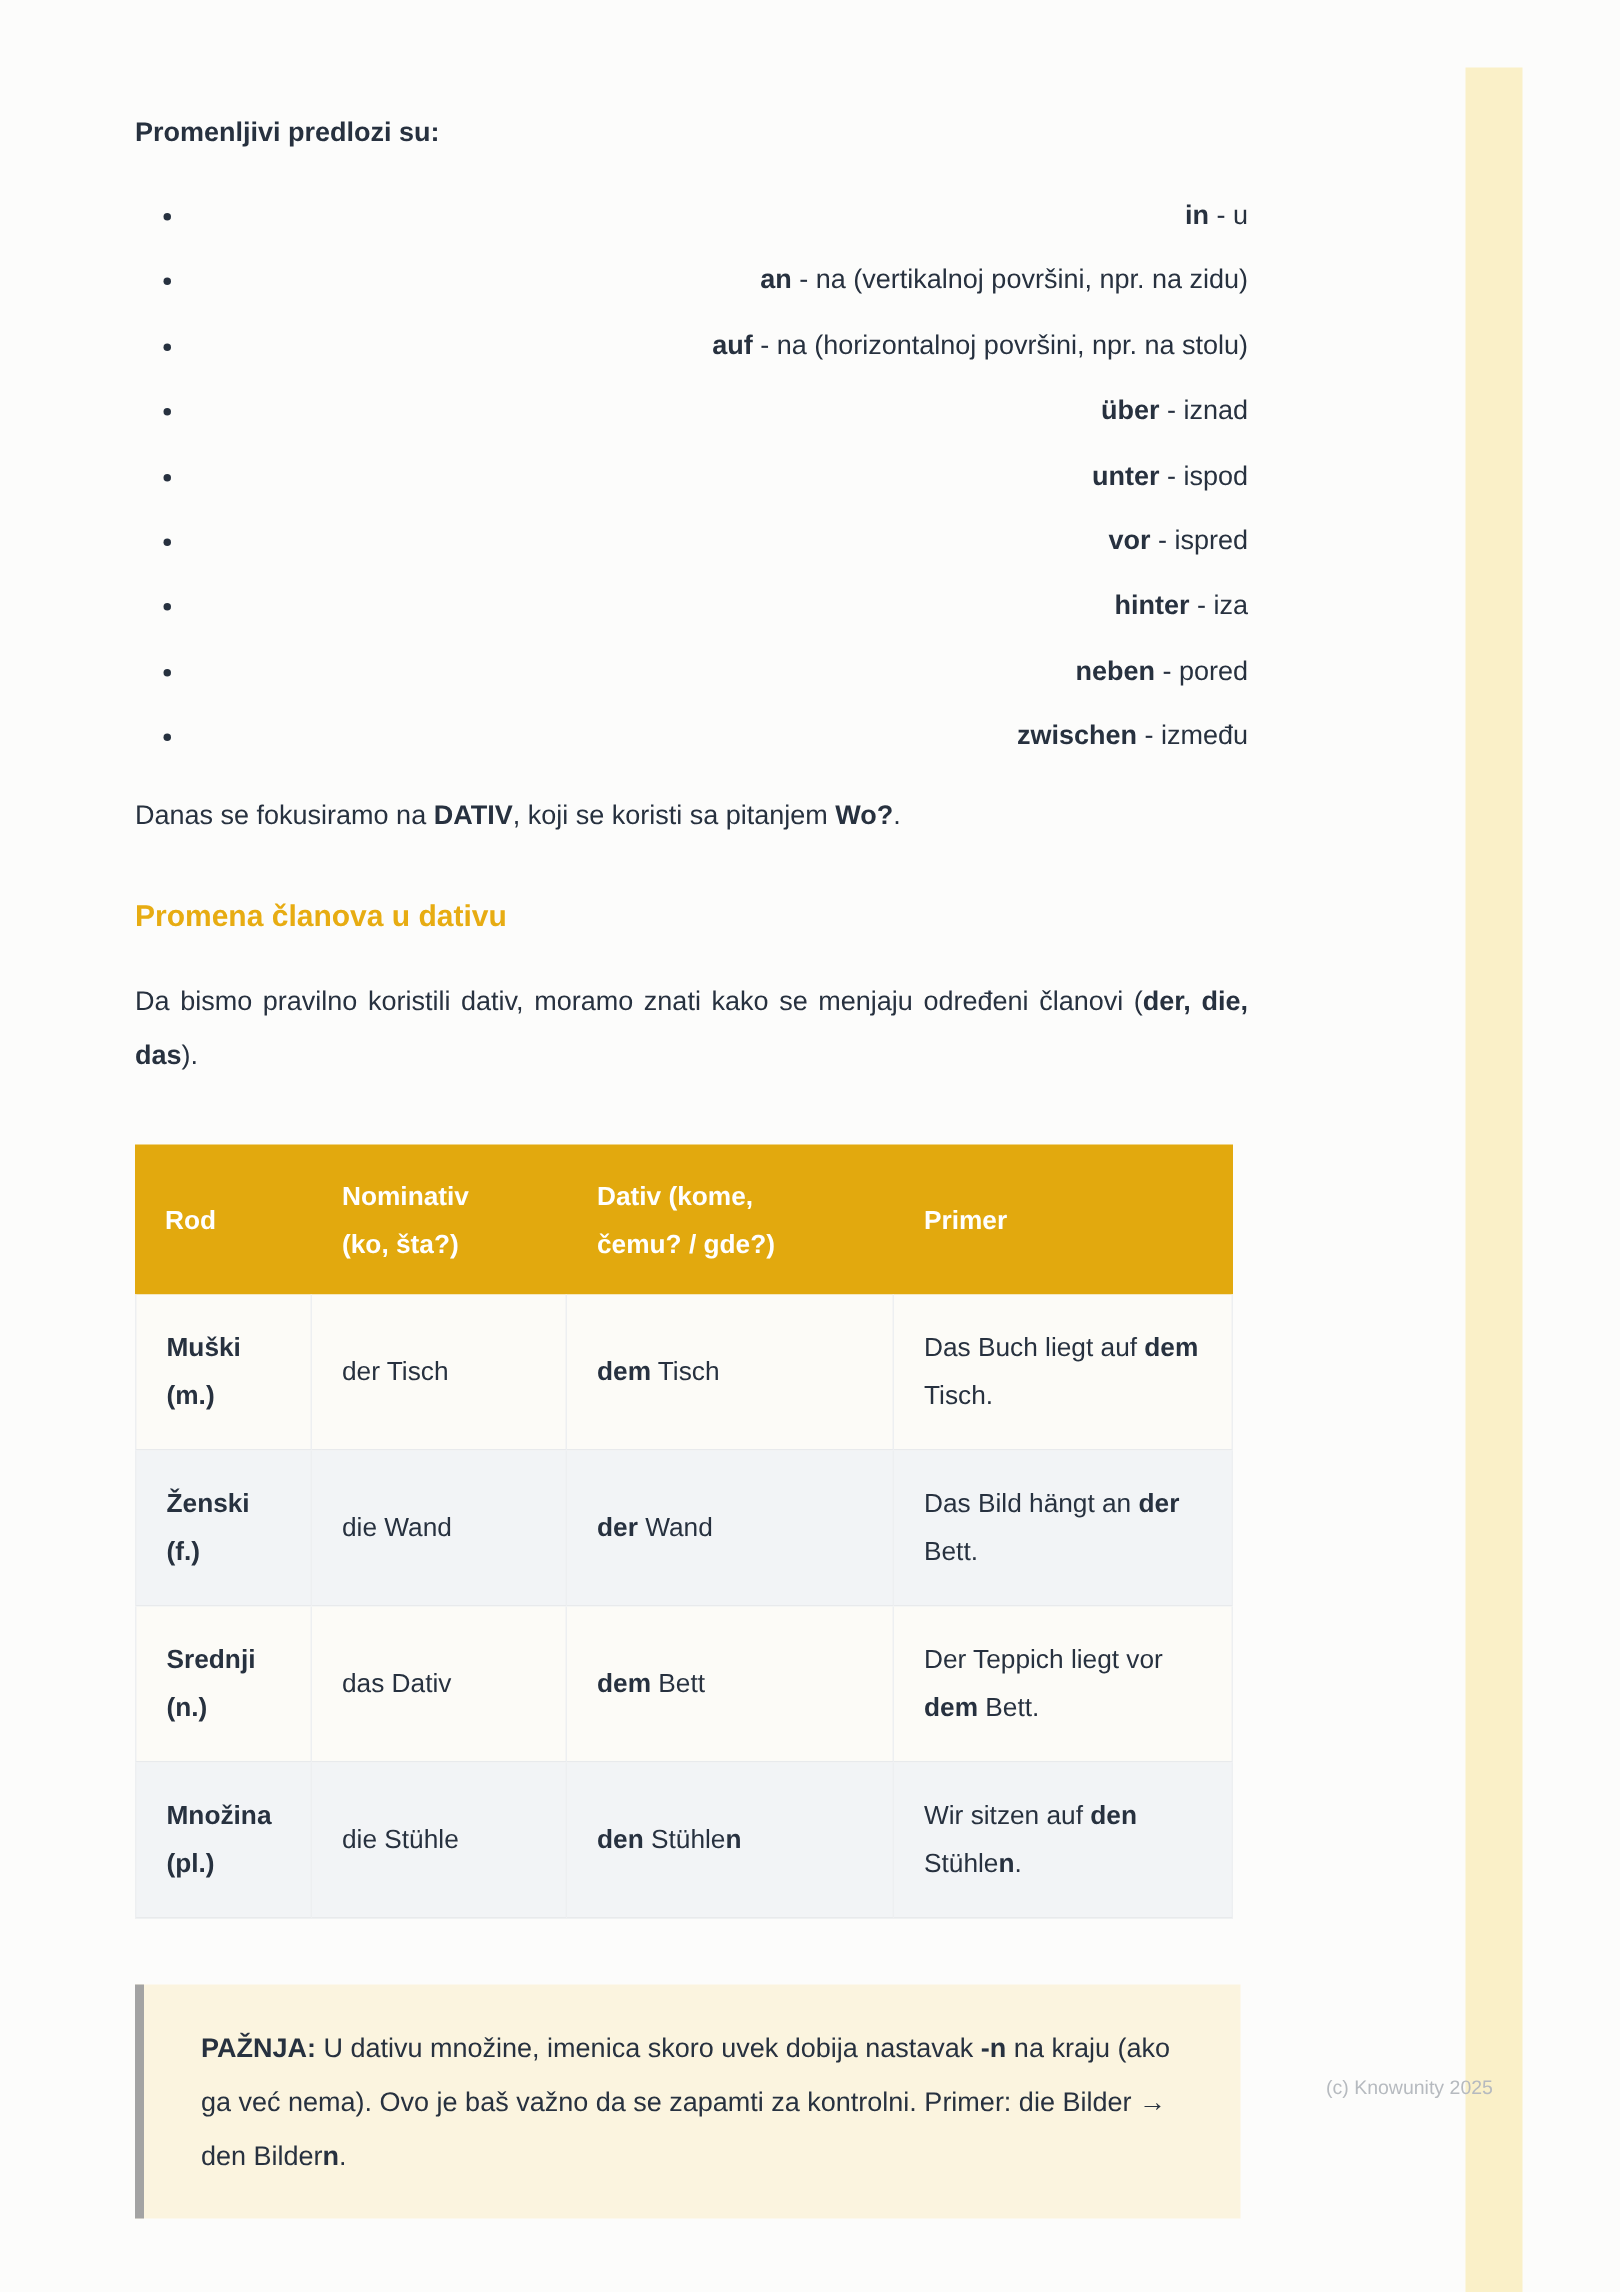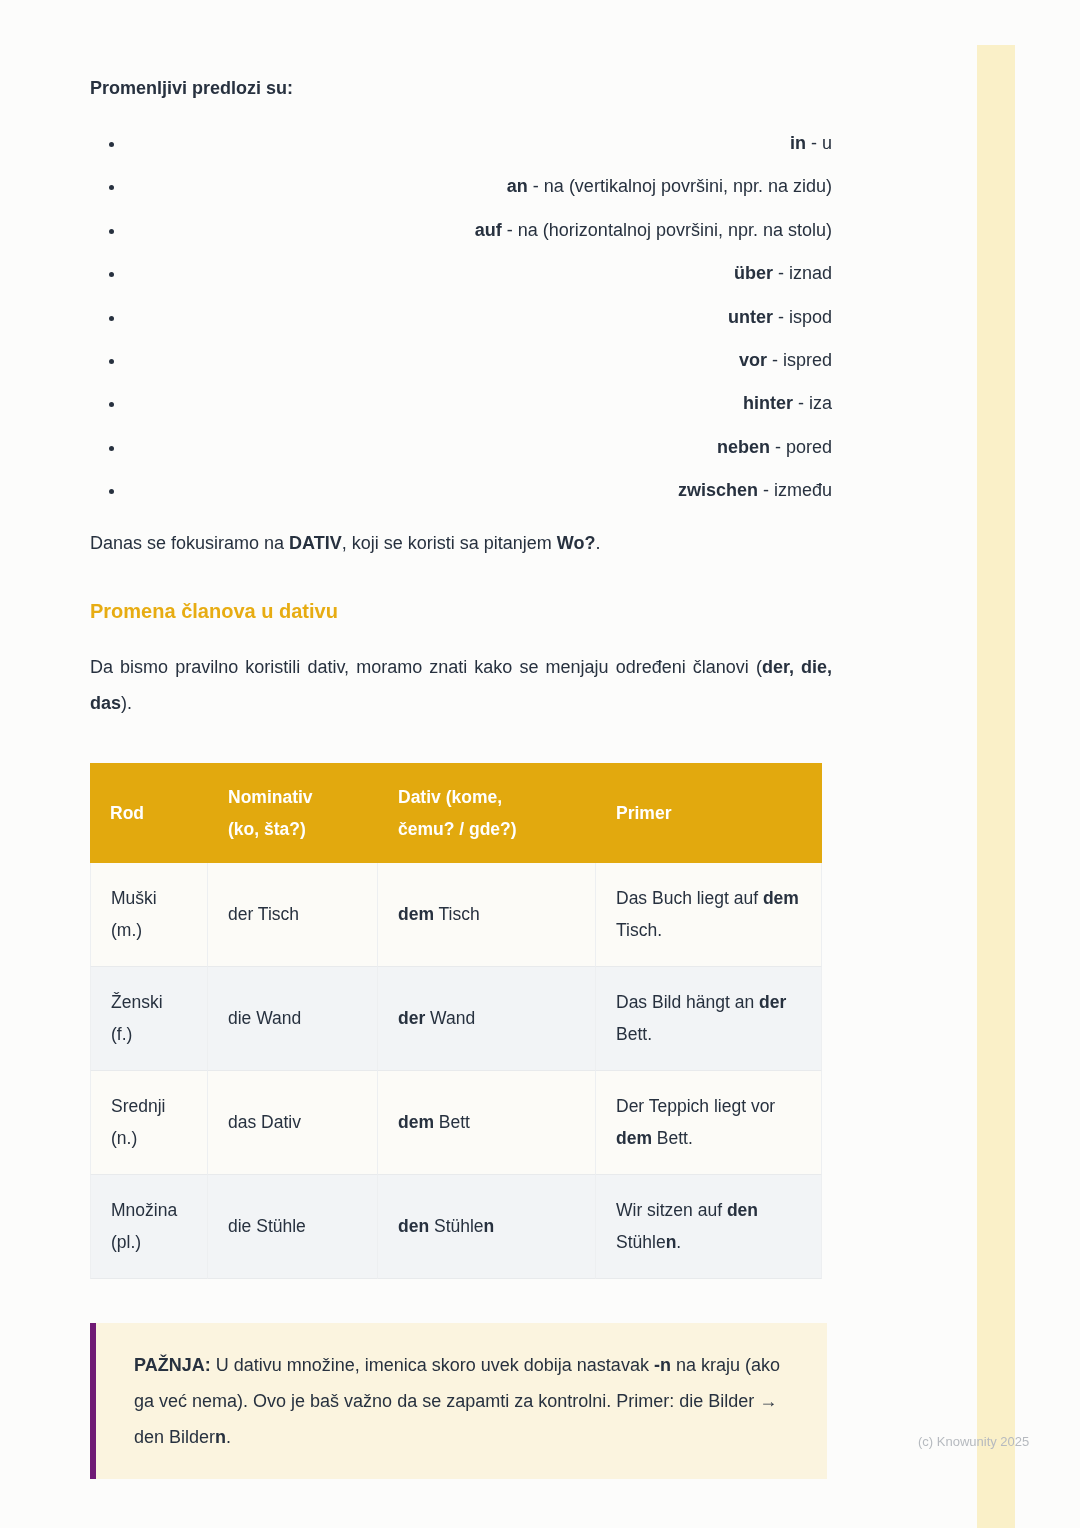--- a/index.html
+++ b/index.html
@@ -70,38 +70,37 @@
   }
   table.dative td {
     font-size: 17.5px;
     vertical-align: middle;
     padding: 20px;
     line-height: 1.8;
     white-space: pre-line;
     border-bottom: 1px solid #e8eaec;
     border-right: 1px solid #edeff1;
   }
-  table.dative td:first-child { border-left: 1px solid #edeff1; }
+  table.dative td:first-child { border-left: 1px solid #edeff1; font-weight: bold; }
   table.dative tbody tr:nth-child(odd)  { background: #fcfbf7; }
   table.dative tbody tr:nth-child(even) { background: #f2f4f6; }
   .callout {
     margin-top: 44px;
     width: 737px;
     background: #fbf4df;
-    border-left: 6px solid #701a75;
+    border-left: 6px solid #a3a3a3;
     padding: 24px 34px 24px 38px;
   }
   .callout-text { line-height: 2.0; }
   .watermark {
     position: absolute;
     left: 884px;
-    top: 1434px;
+    top: 1384px;
     font-size: 13px;
     color: #b6babf;
-    margin-left: 34px;
   }
 </style>
 </head>
 <body>
 
 <div class="page">
 
   <div class="side-strip"></div>
 
   <div class="content">

